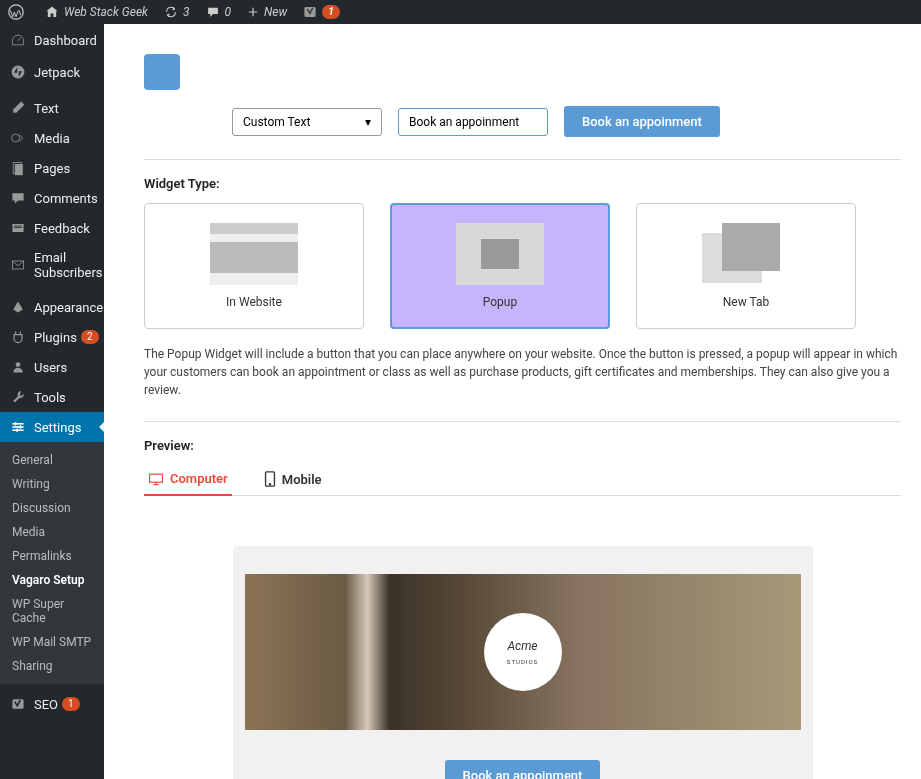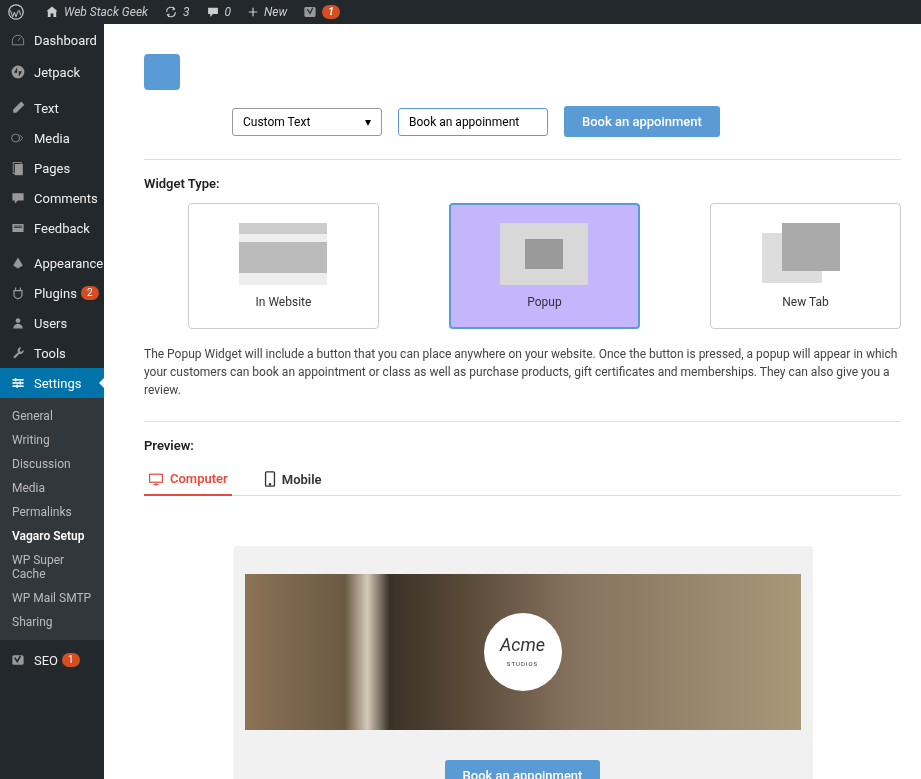--- a/index.html
+++ b/index.html
@@ -38,21 +38,21 @@
 .row-controls { display: flex; gap: 16px; margin-top: 16px; margin-left: 54px; align-items: center; padding-left: 34px; }
 .select-box { border: 1px solid #999; border-radius: 3px; padding: 6px 10px; font-size: 12px; width: 150px; display: flex; justify-content: space-between; align-items: center; cursor: pointer; }
 .text-input { border: 1px solid #5b9bd5; border-radius: 3px; padding: 6px 10px; font-size: 12px; width: 150px; }
 .btn-primary { background: #5b9bd5; color: #fff; border: none; border-radius: 3px; padding: 8px 18px; font-size: 13px; cursor: pointer; font-weight: 500; }
 
 .divider { border-top: 1px solid #ddd; margin: 22px 0 16px; }
 
 .label-bold { font-size: 13px; font-weight: 600; margin-bottom: 12px; color: #222; }
 
 .widget-types { display: flex; gap: 26px; }
-.w-card { border: 1px solid #ccc; border-radius: 4px; width: 220px; height: 126px; display: flex; flex-direction: column; align-items: center; justify-content: center; cursor: pointer; gap: 6px; margin-left: 44px; }
+.w-card { border: 1px solid #ccc; border-radius: 4px; width: 220px; height: 126px; display: flex; flex-direction: column; align-items: center; justify-content: center; cursor: pointer; gap: 6px; }
 .w-card.selected { border: 2px solid #5b9bd5; background: #c4b5fd; }
 .w-card .w-label { font-size: 12px; color: #333; margin-top: 4px; }
 .w-thumb { width: 88px; height: 62px; background: #e0e0e0; position: relative; }
 .w-thumb.web { background: linear-gradient(to bottom, #ccc 0 18%, #eee 18% 30%, #bbb 30% 80%, #eee 80% 100%); }
 .w-thumb.popup { background: #d8d8d8; display: flex; align-items: center; justify-content: center; }
 .w-thumb.popup .inner { width: 38px; height: 30px; background: #999; }
 .w-thumb.tab { display: flex; }
 .w-thumb.tab .t1 { width: 60px; height: 50px; background: #ddd; margin-top: 10px; }
 .w-thumb.tab .t2 { width: 58px; height: 48px; background: #aaa; margin-left: -40px; margin-top: 0; }
 
@@ -153,20 +153,27 @@
         </svg>
         <span>Comments</span>
       </div>
     <div class="menu-item">
         <svg width="16" height="16" viewBox="0 0 20 20" fill="#999">
           <rect x="3" y="5" width="14" height="10"></rect>
           <rect x="5" y="7" width="10" height="1" fill="#23282d"></rect>
           <rect x="5" y="9" width="10" height="1" fill="#23282d"></rect>
         </svg>
         <span>Feedback</span>
+      </div>
+    <div class="menu-item">
+        <svg width="16" height="16" viewBox="0 0 20 20" fill="#999">
+          <rect x="3" y="5" width="14" height="10" fill="none" stroke="#999"></rect>
+          <path d="M3 5 L10 11 L17 5" fill="none" stroke="#999"></path>
+        </svg>
+        <span>Email Subscribers</span>
       </div>
     <div class="sep"></div>
     <div class="menu-item">
         <svg width="16" height="16" viewBox="0 0 20 20" fill="#999">
           <path d="M10 3 L4 13 L10 17 L16 13 Z"></path>
         </svg>
         <span>Appearance</span>
       </div>
     <div class="menu-item">
         <svg width="16" height="16" viewBox="0 0 20 20" fill="#999">
@@ -277,20 +284,20 @@
               <rect x="1" y="1" width="10" height="16" rx="1"></rect>
               <circle cx="6" cy="15" r="0.7" fill="#333"></circle>
             </svg>
           <span>Mobile</span>
         </div>
       </div>
 
       <div class="preview-area">
         <div class="hero">
           <div class="hero-logo">
-            <div><span style="font-size:18px">Acme</span><br><span style="font-size:6px;letter-spacing:1px;font-style:normal">STUDIOS</span></div>
+            <div><span style="font-size:12px">Acme</span><br><span style="font-size:6px;letter-spacing:1px;font-style:normal">STUDIOS</span></div>
           </div>
         </div>
         <button class="btn-primary preview-btn">Book an appoinment</button>
       </div>
     </div>
   </div>
 </div>
 
 </body></html>

